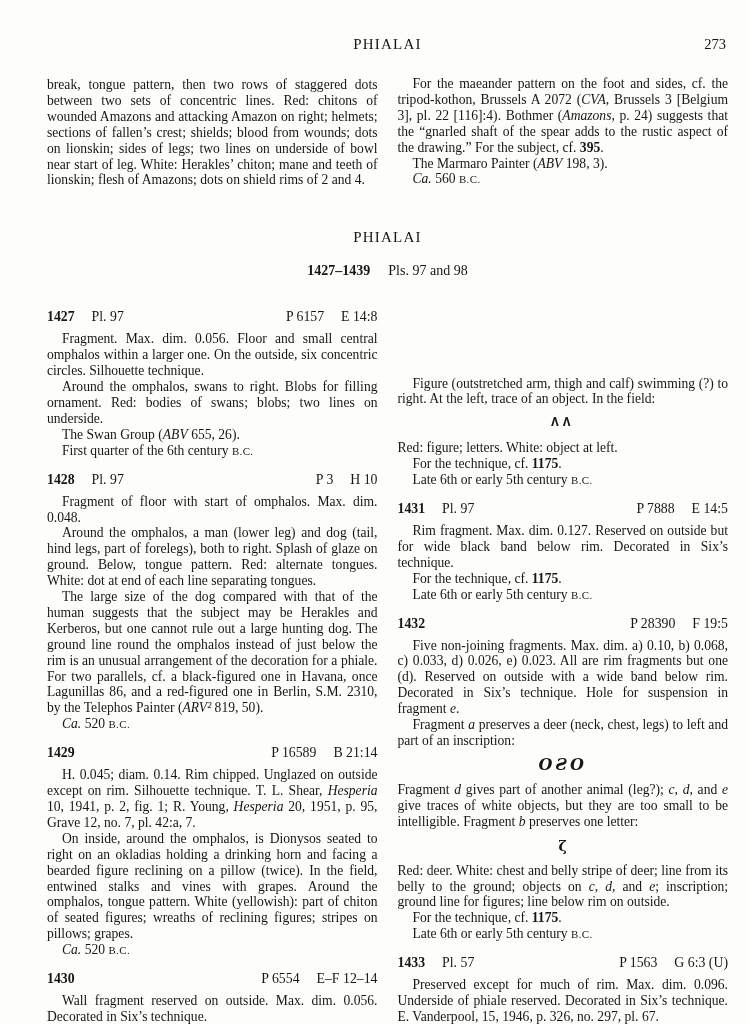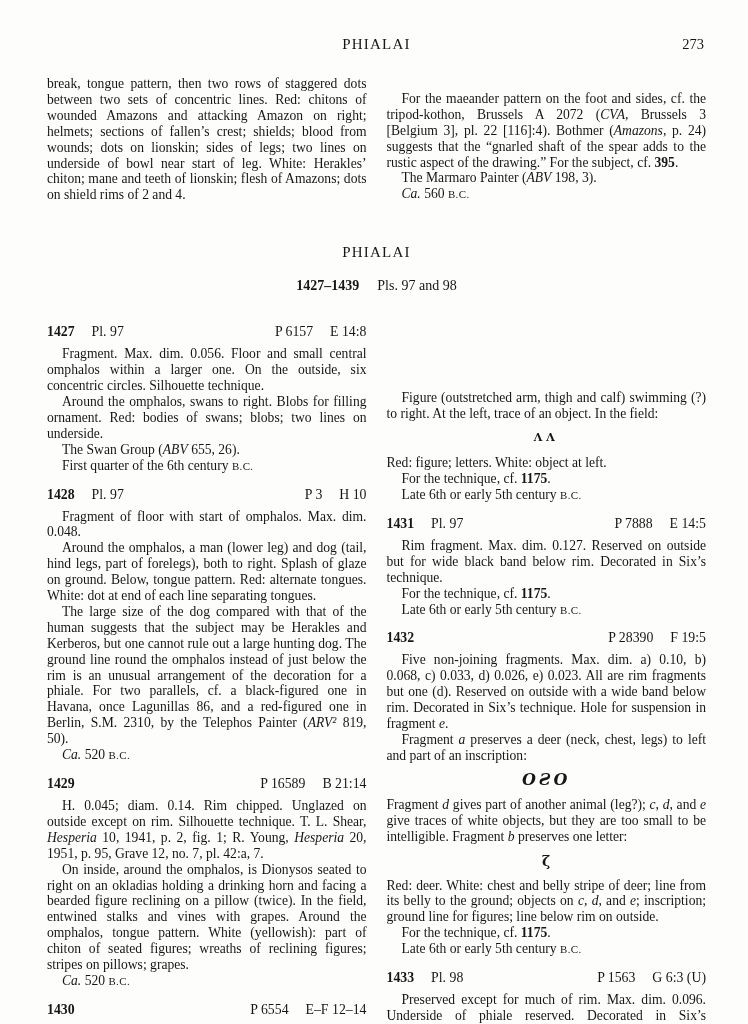--- a/index.html
+++ b/index.html
@@ -6,21 +6,21 @@
   body {
     width: 748px; height: 1024px;
     background: #ffffff;
     font-family: "Liberation Serif", "DejaVu Serif", serif;
     color: #161616;
   }
   .page {
     position: relative;
     width: 748px; height: 1024px;
     box-sizing: border-box;
-    padding: 36px 42px 18px 47px;
+    padding: 36px 20px 18px 47px;
     background: #fdfdfb;
     overflow: hidden;
   }
   
   .running-row { position: relative; height: 19px; }
   .running-head {
     text-align: center; font-size: 15px; letter-spacing: 1.2px;
   }
   .page-number {
     position: absolute; right: 2px; top: 0; font-size: 14.5px;
@@ -54,21 +54,21 @@
   .entry-left { display: inline-flex; }
   .entry-number { font-weight: bold; }
   .entry-plate { margin-left: 17px; }
   .entry-refs { display: inline-flex; gap: 17px; }
   
   .inscription {
     text-align: center; margin: 6px 0 7px;
     font-family: "DejaVu Serif", serif; font-weight: bold;
     line-height: 20px;
   }
-  .insc-lambda { font-size: 11px; letter-spacing: 4px; }
+  .insc-lambda { font-size: 13px; letter-spacing: 4px; font-family: Liberation Mono, monospace; }
   .insc-oso    { font-size: 16px; letter-spacing: 3px; font-style: italic; }
   .insc-zeta   { font-size: 14px; }
 </style>
 </head>
 <body>
 
 <div class="page">
 
   <div class="running-row">
     <div class="running-head">PHIALAI</div>
@@ -178,21 +178,21 @@
         <p class="para indent">Fragment <span class="seg-i">a</span> preserves a deer (neck, chest, legs) to left and part of an inscription:</p>
         <div class="inscription insc-oso">OƧO</div>
         <p class="para">Fragment <span class="seg-i">d</span> gives part of another animal (leg?); <span class="seg-i">c</span>, <span class="seg-i">d</span>, and <span class="seg-i">e</span> give traces of white objects, but they are too small to be intelligible. Fragment <span class="seg-i">b</span> preserves one letter:</p>
         <div class="inscription insc-zeta">ζ</div>
         <p class="para">Red: deer. White: chest and belly stripe of deer; line from its belly to the ground; objects on <span class="seg-i">c</span>, <span class="seg-i">d</span>, and <span class="seg-i">e</span>; inscription; ground line for figures; line below rim on outside.</p>
         <p class="para indent">For the technique, cf. <span class="seg-b">1175</span>.</p>
         <p class="para indent">Late 6th or early 5th century <span class="seg-sc">B.C.</span></p>
         <div class="entry-header">
           <span class="entry-left">
             <span class="entry-number">1433</span>
-            <span class="entry-plate">Pl. 98</span>
+            <span class="entry-plate">Pl. 57</span>
           </span>
           <span class="entry-refs">
             <span>P 1563</span>
             <span>G 6:3 (U)</span>
           </span>
         </div>
         <p class="para indent">Preserved except for much of rim. Max. dim. 0.096. Underside of phiale reserved. Decorated in Six’s technique. E. Vanderpool,  15, 1946, p. 326, no. 297, pl. 67.</p>
       </div>
   </div>
 

